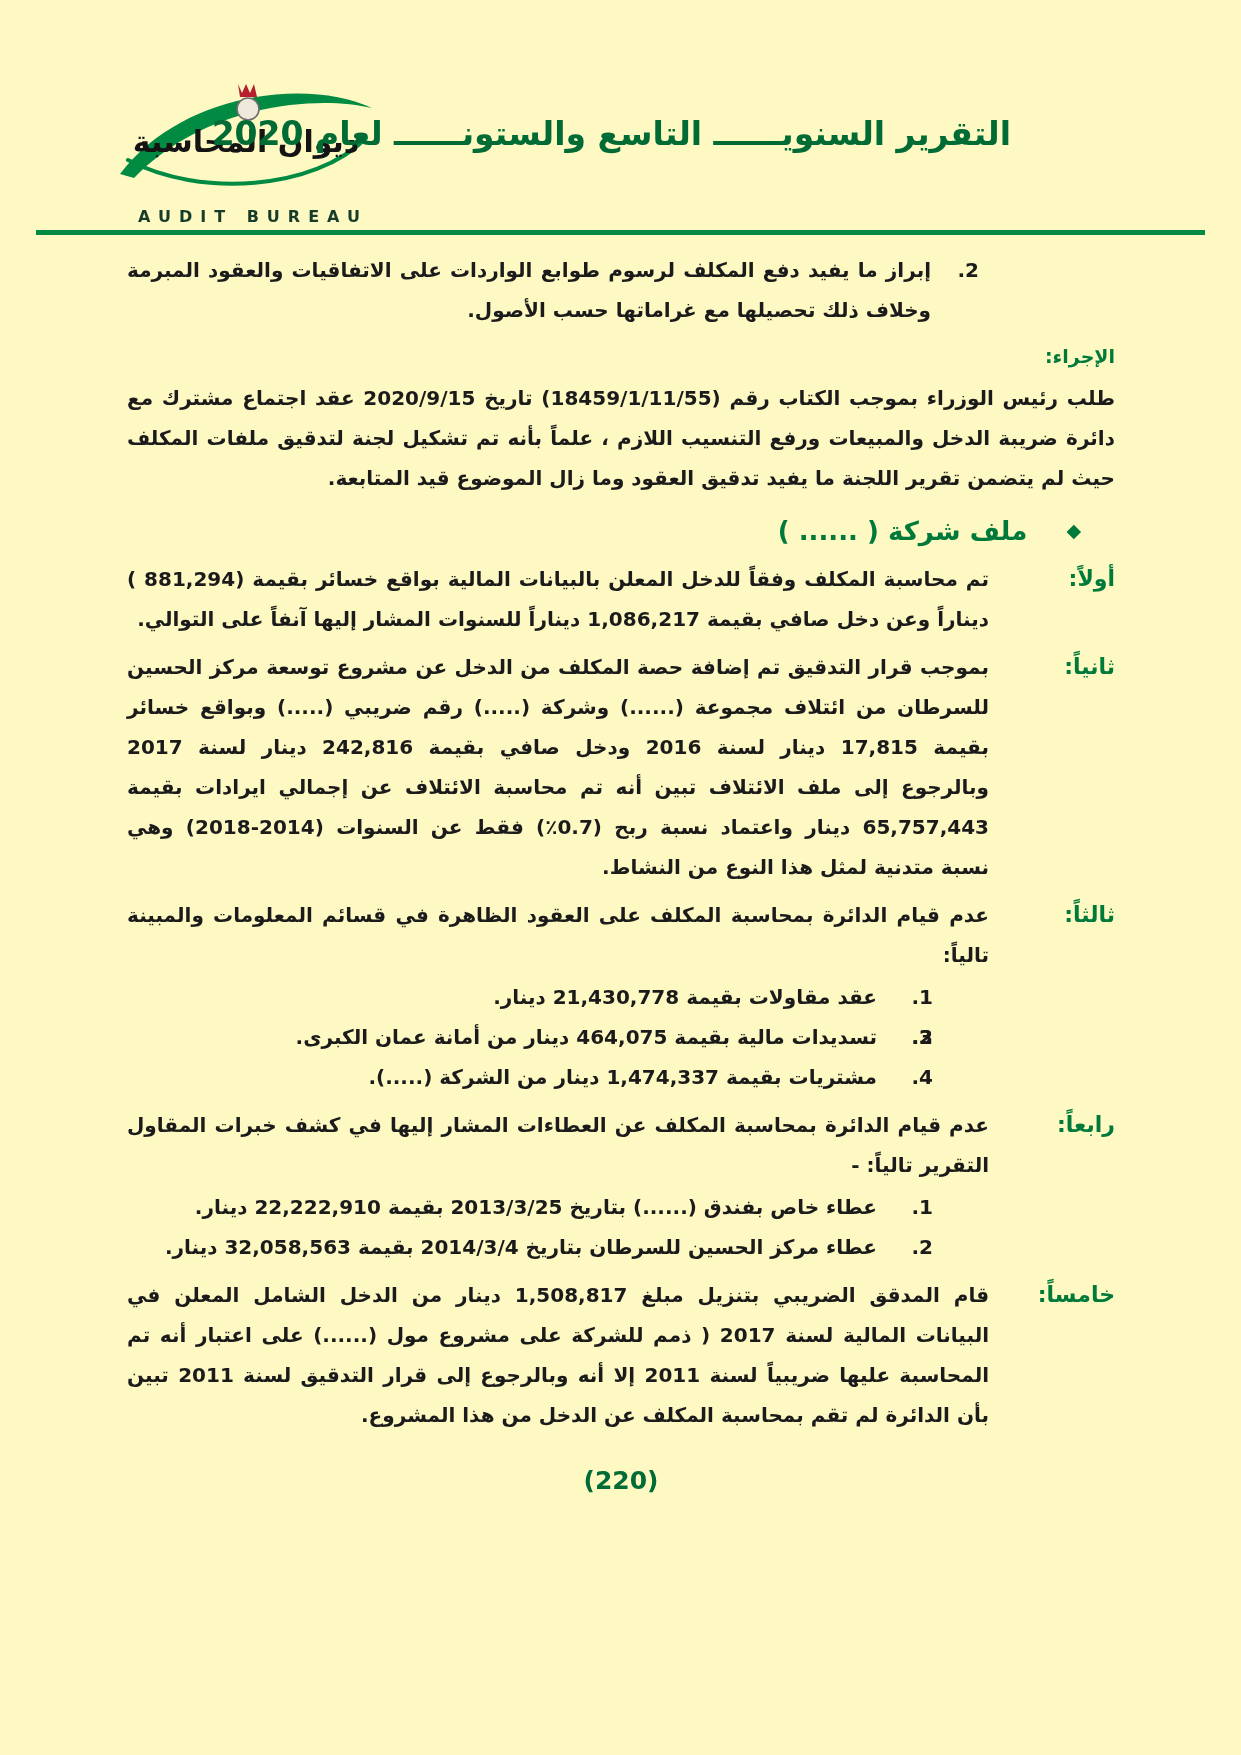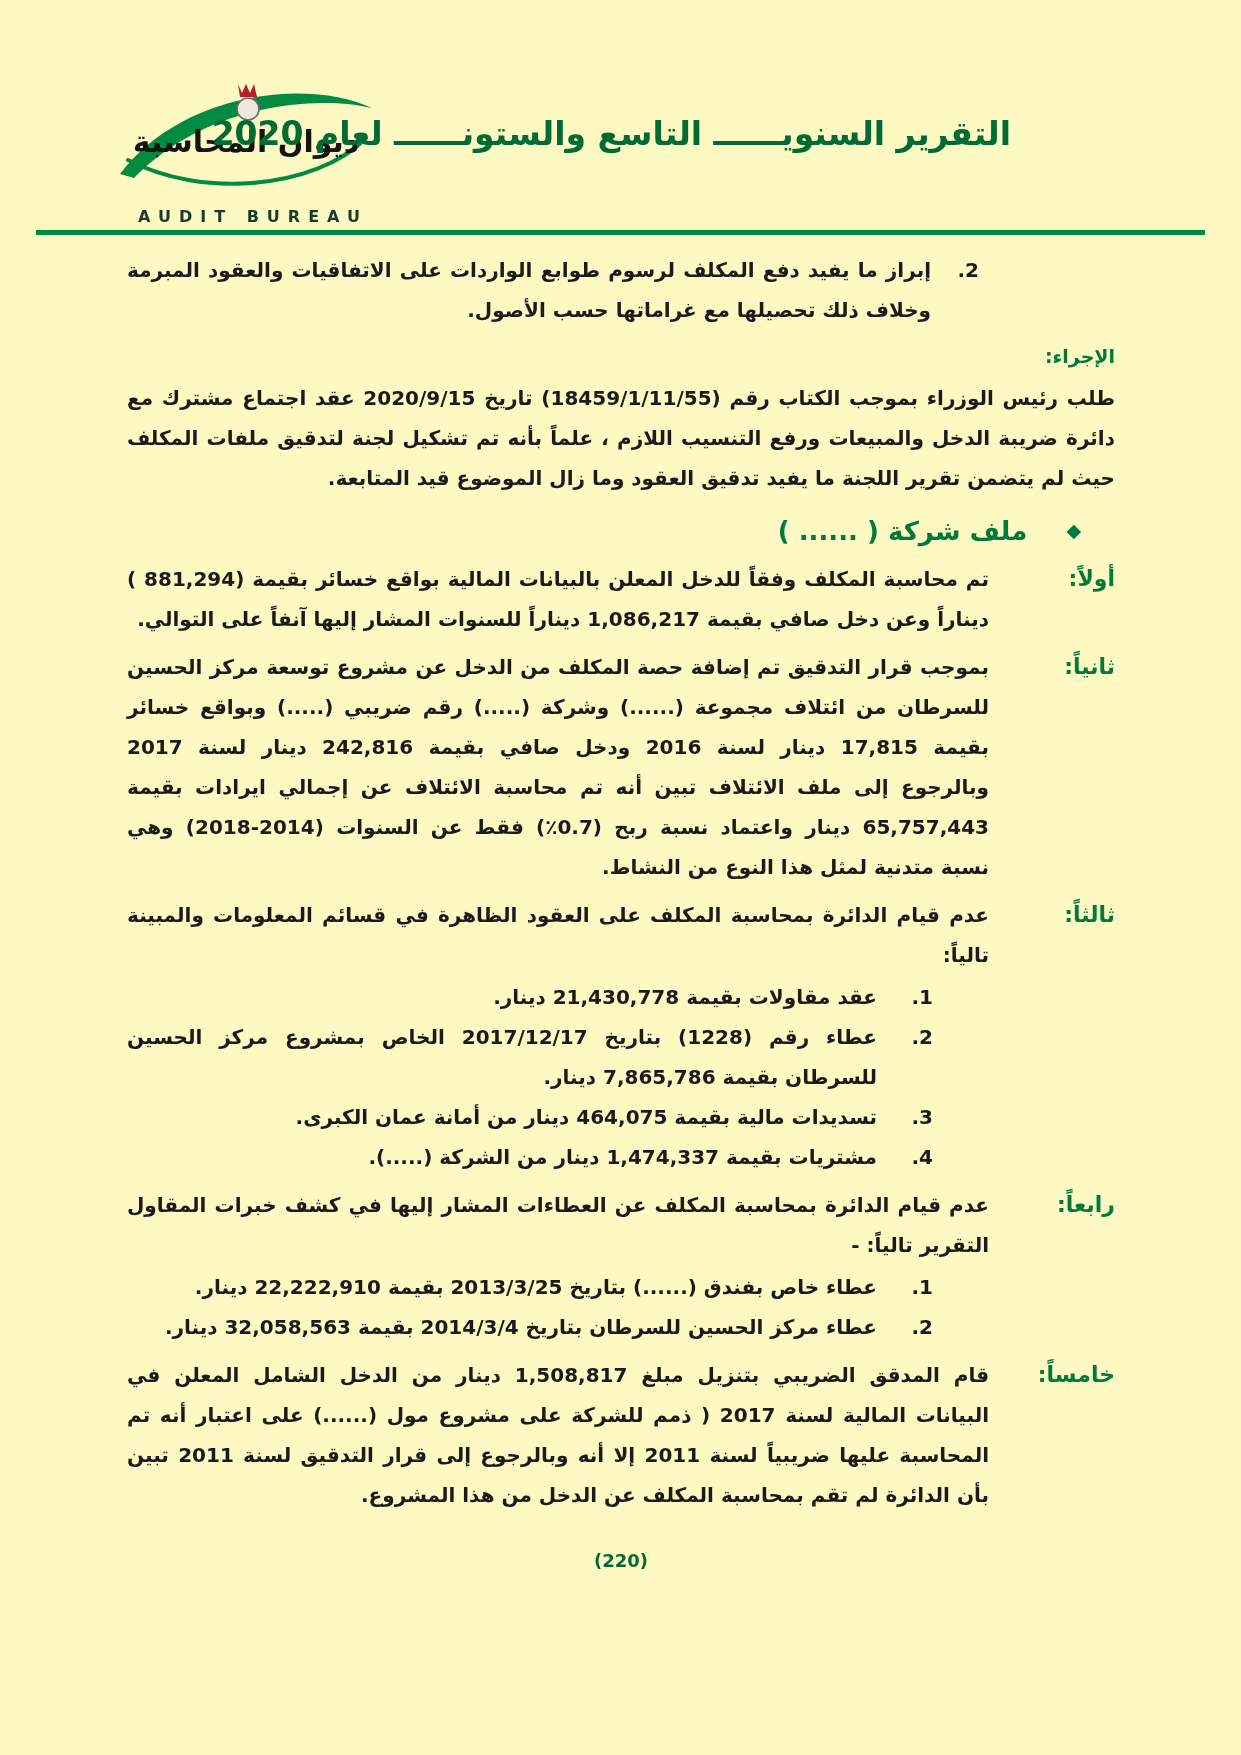--- a/index.html
+++ b/index.html
@@ -69,21 +69,21 @@
     position: absolute; right: 0; top: 0;
     color: var(--brand-green, #007a3b); font-size: 22px;
   }
 
   .sub-list { margin-top: 2px; }
   .li { position: relative; padding-right: 112px; }
   .li-num { position: absolute; right: 56px; top: 0; }
 
   .page-footer {
     margin-top: 26px; text-align: center;
-    color: var(--title-green, #006b35); font-size: 18px; font-weight: bold;
+    color: var(--title-green, #006b35); font-size: 25px; font-weight: bold;
   }
 </style>
 </head>
 <body>
 
 <div class="page">
 
   <header class="header">
     <div class="logo">
       <svg width="272" height="120" viewBox="0 0 272 120">
@@ -129,21 +129,20 @@
     <div class="section">
       <span class="side-label">ثالثاً:</span>
       <div class="sec-text">عدم قيام الدائرة بمحاسبة المكلف على العقود الظاهرة في قسائم المعلومات والمبينة تالياً:</div>
       <div class="sub-list">
         <div class="li">
           <span class="li-num">1.</span>
           <span>عقد مقاولات بقيمة 21,430,778 دينار.</span>
         </div>
         <div class="li">
           <span class="li-num">2.</span>
-          <span>عطاء رقم (1228) بتاريخ 2017/12/17 الخاص بمشروع مركز الحسين للسرطان بقيمة 7,865,786 دينار.</span>
         </div>
         <div class="li">
           <span class="li-num">3.</span>
           <span>تسديدات مالية بقيمة 464,075 دينار من أمانة عمان الكبرى.</span>
         </div>
         <div class="li">
           <span class="li-num">4.</span>
           <span>مشتريات بقيمة 1,474,337 دينار من الشركة (.....).</span>
         </div>
       </div>

